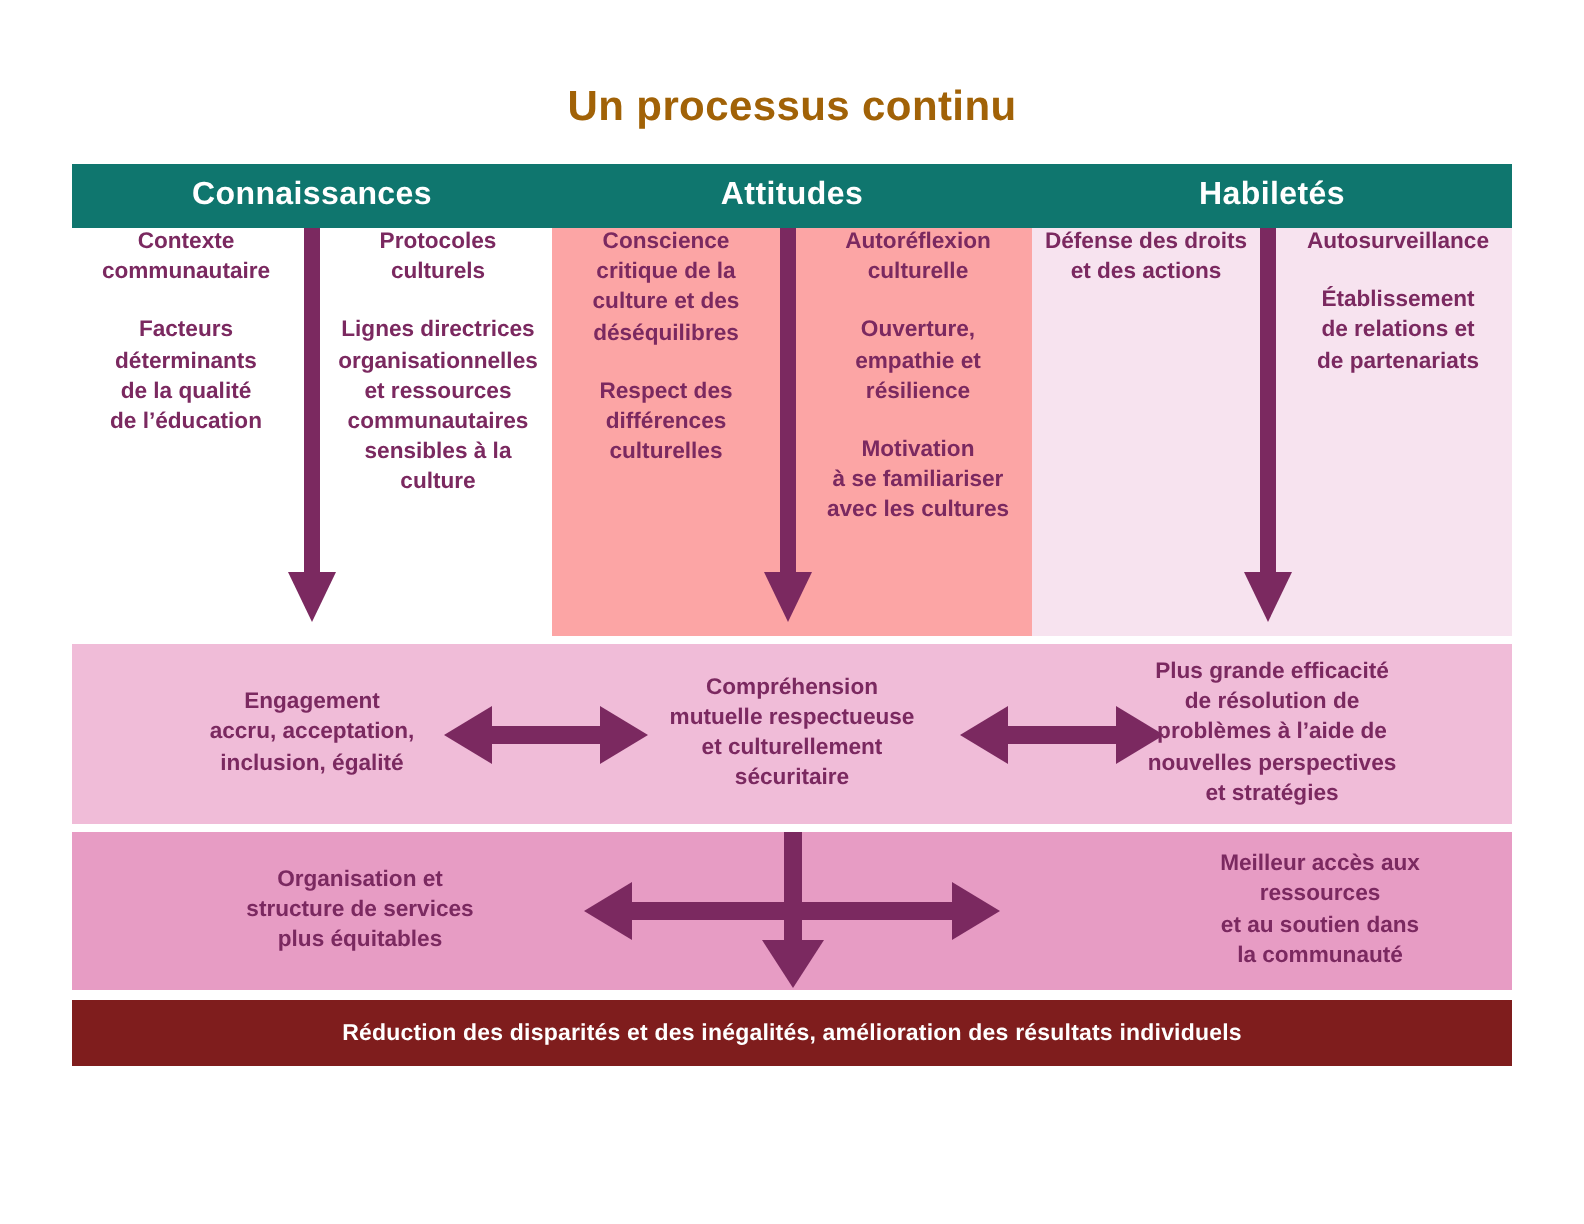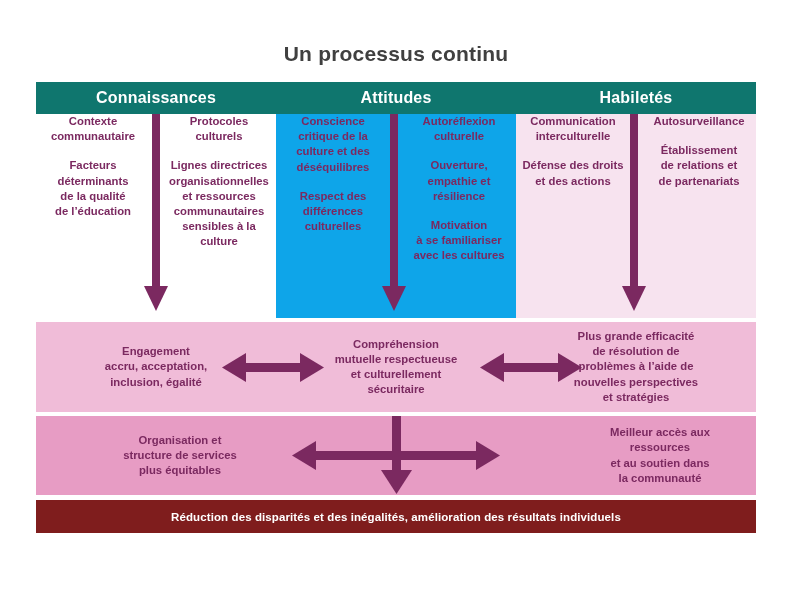--- a/index.html
+++ b/index.html
@@ -24,21 +24,21 @@
 
   
   .title {
     position: absolute;
     left: 0;
     top: 42px;
     width: 792px;
     text-align: center;
     font-size: 21px;
     font-weight: bold;
-    color: #404040;
+    color: #a16207;
     letter-spacing: 0.2px;
   }
 
   
   .header-bar {
     position: absolute;
     left: 36px;
     top: 82px;
     width: 720px;
     height: 32px;
@@ -68,21 +68,21 @@
     width: 720px;
     height: 204px;
     display: flex;
   }
   .col {
     position: relative;
     width: 240px;
     height: 100%;
   }
   .col.col1 { background: #ffffff; }
-  .col.col2 { background: #0ea5e9; }
+  .col.col2 { background: #fca5a5; }
   .col.col3 { background: #f7e3ef; }
 
   .col-inner {
     position: absolute;
     left: 0; top: 0;
     width: 100%;
     height: 100%;
     display: flex;
   }
   .subcol {
@@ -219,21 +219,20 @@
       </div>
       <svg class="v-arrow" style="left:118px;" viewBox="0 0 26 204">
         <rect x="9" y="0" width="8" height="176" fill="#7b2960"></rect>
         <polygon points="13,197 1,172 25,172" fill="#7b2960"></polygon>
       </svg>
     </div>
 
     <div class="col col3">
       <div class="col-inner">
         <div class="subcol left">
-          <div class="item">Communication<br>interculturelle</div>
           <div class="item">Défense des droits<br>et des actions</div>
         </div>
         <div class="subcol right">
           <div class="item">Autosurveillance</div>
           <div class="item">Établissement<br>de relations et<br>de partenariats</div>
         </div>
       </div>
       <svg class="v-arrow" style="left:118px;" viewBox="0 0 26 204">
         <rect x="9" y="0" width="8" height="176" fill="#7b2960"></rect>
         <polygon points="13,197 1,172 25,172" fill="#7b2960"></polygon>

